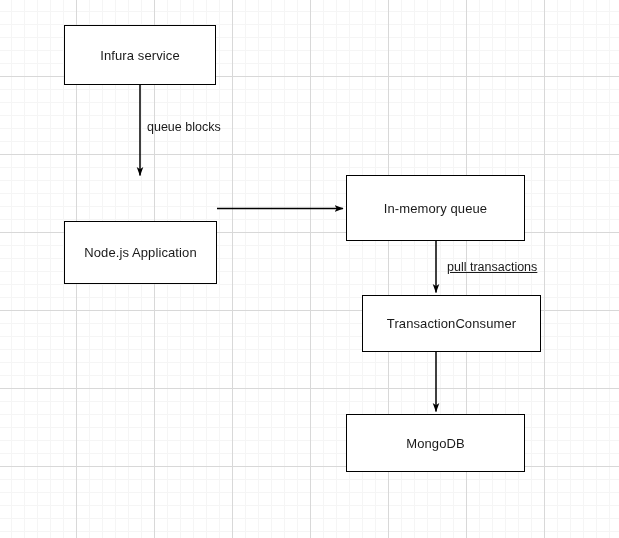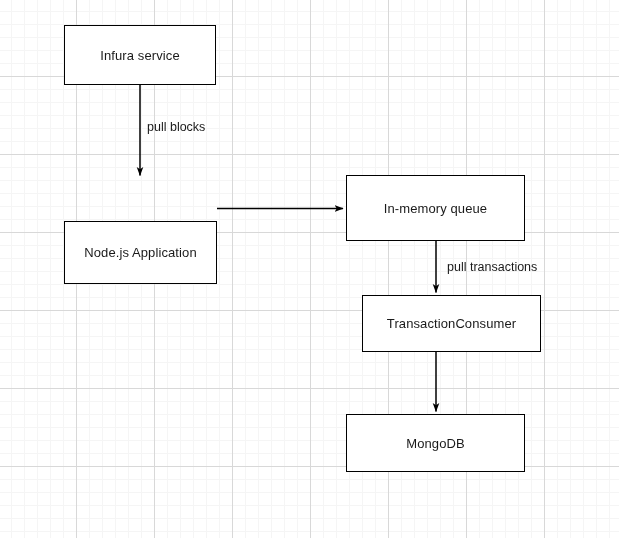--- a/index.html
+++ b/index.html
@@ -99,18 +99,18 @@
   </div>
 
   <div class="node" style="left:362px; top:295px; width:179px; height:57px;">
     <span class="node-label">TransactionConsumer</span>
   </div>
 
   <div class="node" style="left:346px; top:414px; width:179px; height:58px;">
     <span class="node-label">MongoDB</span>
   </div>
 
-  <div class="edge-label" style="left:147px; top:120px; text-align:left;">pull blocks</div>
+  <div class="edge-label" style="left:147px; top:120px; text-align:left;">queue blocks</div>
 
 
-  <div class="edge-label" style="left:447px; top:260px; text-align:left;">pull transactions</div>
+  <div class="edge-label" style="left:447px; top:260px; text-align:left;text-decoration:underline;">pull transactions</div>
 
 </div>
 
 </body></html>

